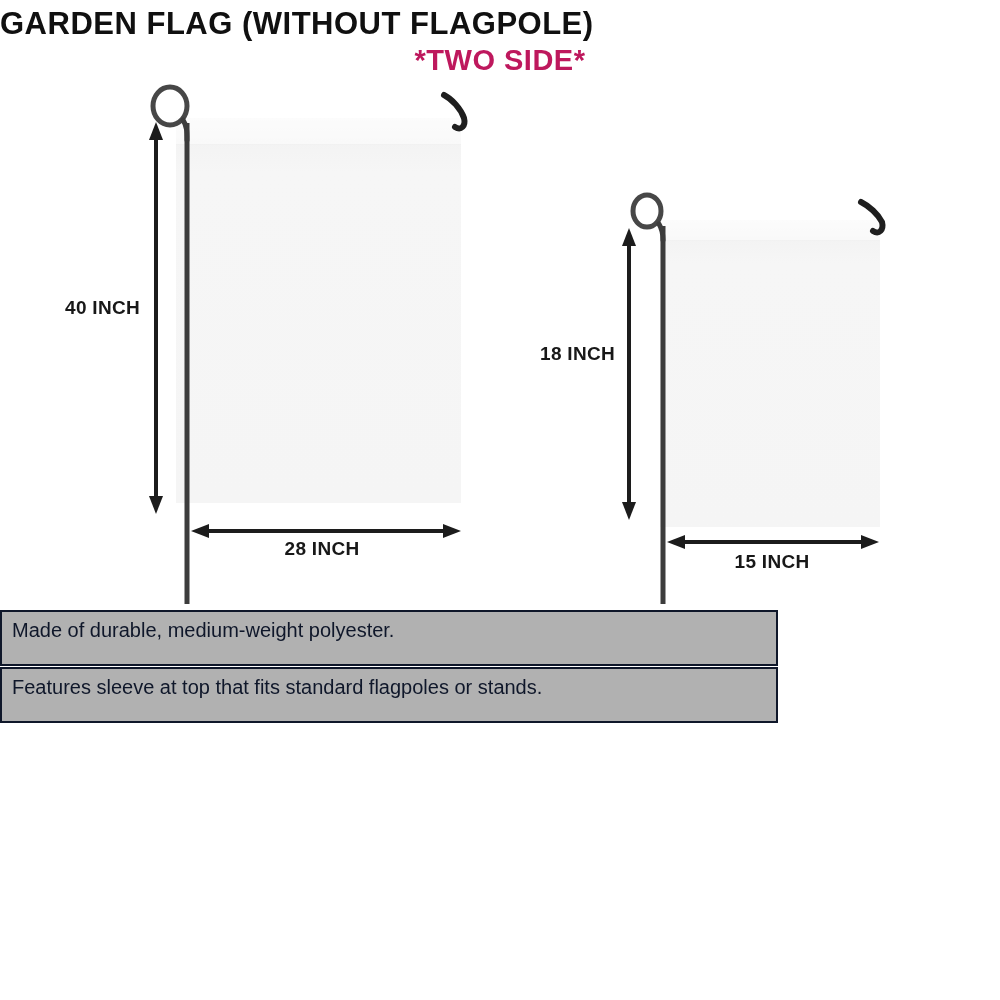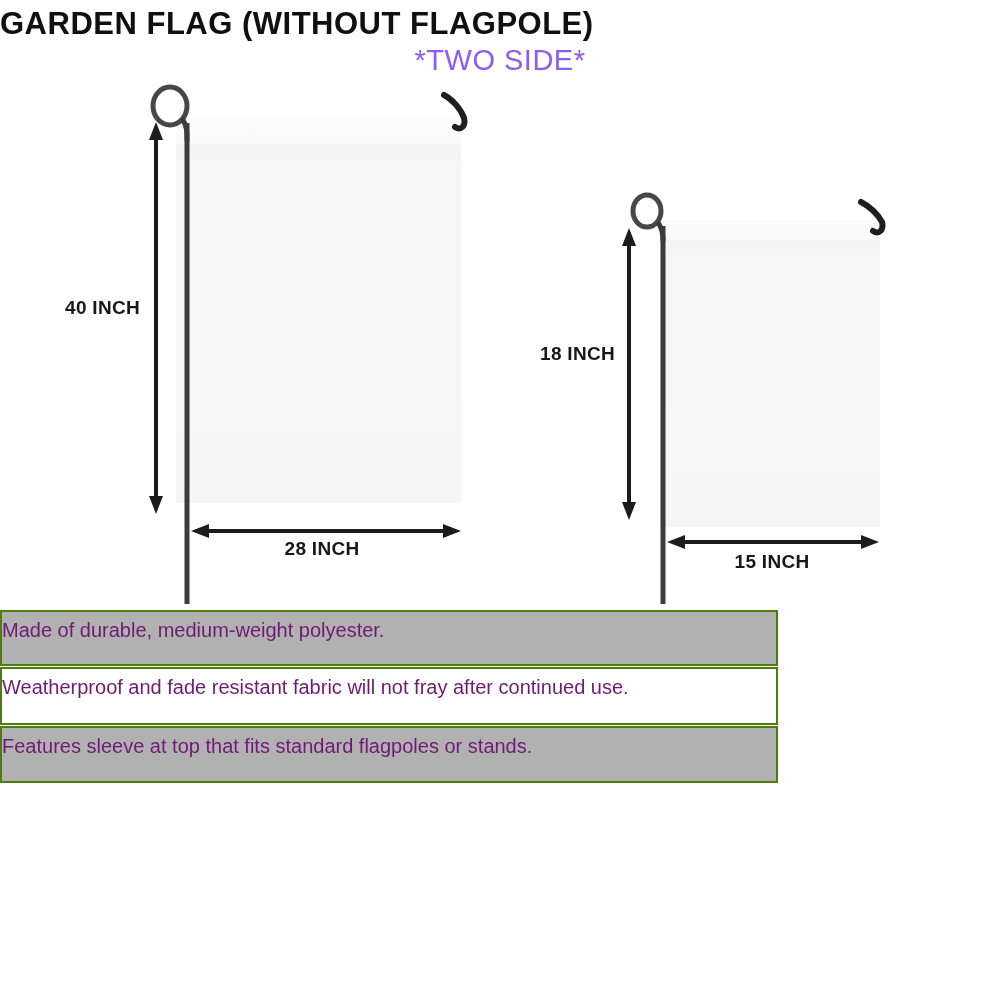--- a/index.html
+++ b/index.html
@@ -9,21 +9,21 @@
   }
   .abs{position:absolute;}
 
   
   .title-line1{
     left:0;top:6px;width:1000px;text-align:left;
     font-size:31px;font-weight:900;color:#101010;letter-spacing:.5px;
   }
   .title-line2{
     left:0;top:44px;width:1000px;text-align:center;
-    font-size:29px;font-weight:400;color:#8b5cf6;letter-spacing:.5px;
+    font-size:29px;font-weight:700;color:#be185d;letter-spacing:.5px;
   }
 
   
   .flag{
     background:linear-gradient(180deg,#f8f8f8 0%,#f3f3f3 6%,#f6f6f6 14%,#f5f5f5 100%);
   }
   .flag-large{left:176px;top:118px;width:285px;height:385px;}
   .flag-small{left:660px;top:220px;width:220px;height:307px;}
   .flag-sleeve{
     left:0;top:0;width:100%;height:26px;
@@ -41,22 +41,22 @@
     white-space:nowrap;
   }
   .lbl-40{left:40px;top:297px;width:100px;text-align:right;}
   .lbl-28{left:222px;top:538px;width:200px;text-align:center;}
   .lbl-18{left:515px;top:343px;width:100px;text-align:right;}
   .lbl-12{left:672px;top:551px;width:200px;text-align:center;}
 
   
   .features{left:0;top:610px;width:778px;}
   .feature-row{
-    box-sizing:border-box;border:2px solid #4d7c0f;margin-bottom:1px;
-    padding:6px 10px 0 0;font-size:20px;line-height:1.25;color:#701a75;
+    box-sizing:border-box;border:2px solid #0f172a;margin-bottom:1px;
+    padding:6px 10px 0 10px;font-size:20px;line-height:1.25;color:#0f172a;
   }
   .row-gray{background:#b1b1b1;height:56px;}
   .row-white{background:#ffffff;height:58px;}
   .feature-row:nth-child(3){height:57px;}
   .feature-row:nth-child(4){height:56px;}
   .feature-row:nth-child(5){height:58px;margin-bottom:0;}
 </style>
 </head>
 <body>
 
@@ -109,15 +109,14 @@
   </g>
 </svg>
 
 <div class="abs dim-label lbl-40">40 INCH</div>
 <div class="abs dim-label lbl-28">28 INCH</div>
 <div class="abs dim-label lbl-18">18 INCH</div>
 <div class="abs dim-label lbl-12">15 INCH</div>
 
 <div class="abs features">
   <div class="feature-row row-gray">Made of durable, medium-weight polyester.</div>
-  <div class="feature-row row-white">Weatherproof and fade resistant fabric will not fray after continued use.</div>
   <div class="feature-row row-gray">Features sleeve at top that fits standard flagpoles or stands.</div>
 </div>
 
 </body></html>

